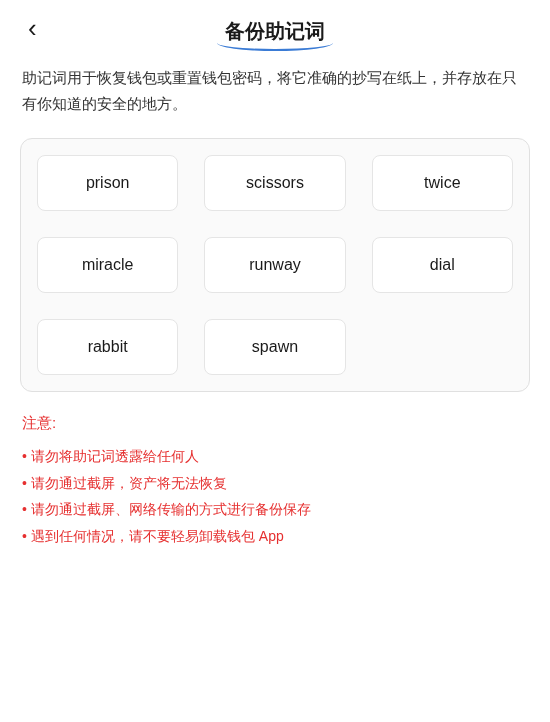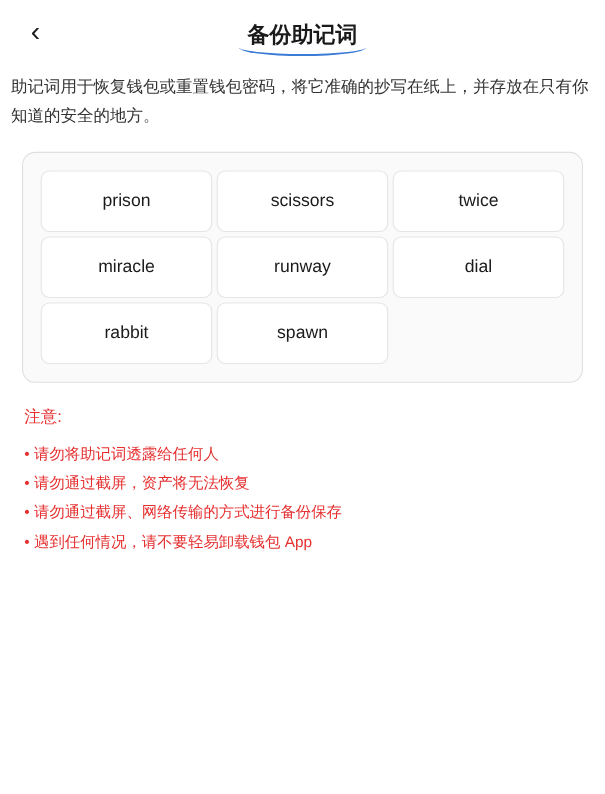--- a/index.html
+++ b/index.html
@@ -59,38 +59,39 @@
       position: absolute;
       bottom: -6px;
       left: -8px;
       width: calc(100% + 16px);
       height: 12px;
       border-bottom: 2.5px solid #3a7bd5;
       border-radius: 0 0 50% 50% / 0 0 8px 8px;
     }
 
     .description {
-      padding: 12px 10px 20px;
+      padding: 12px 22px 20px;
       font-size: 15px;
       line-height: 1.7;
       color: #333333;
+      font-family: Liberation Mono, monospace;
     }
 
     .mnemonic-grid-container {
       margin: 0 20px;
       border: 1.5px solid #e0e0e0;
       border-radius: 12px;
       padding: 16px;
       background: #fafafa;
     }
 
     .mnemonic-grid {
       display: grid;
       grid-template-columns: repeat(3, 1fr);
-      gap: 4px;
+      gap: 26px;
     }
 
     .mnemonic-cell {
       background: #ffffff;
       border: 1.5px solid #e5e5e5;
       border-radius: 8px;
       padding: 18px 10px;
       text-align: center;
       font-size: 16px;
       color: #1a1a1a;

